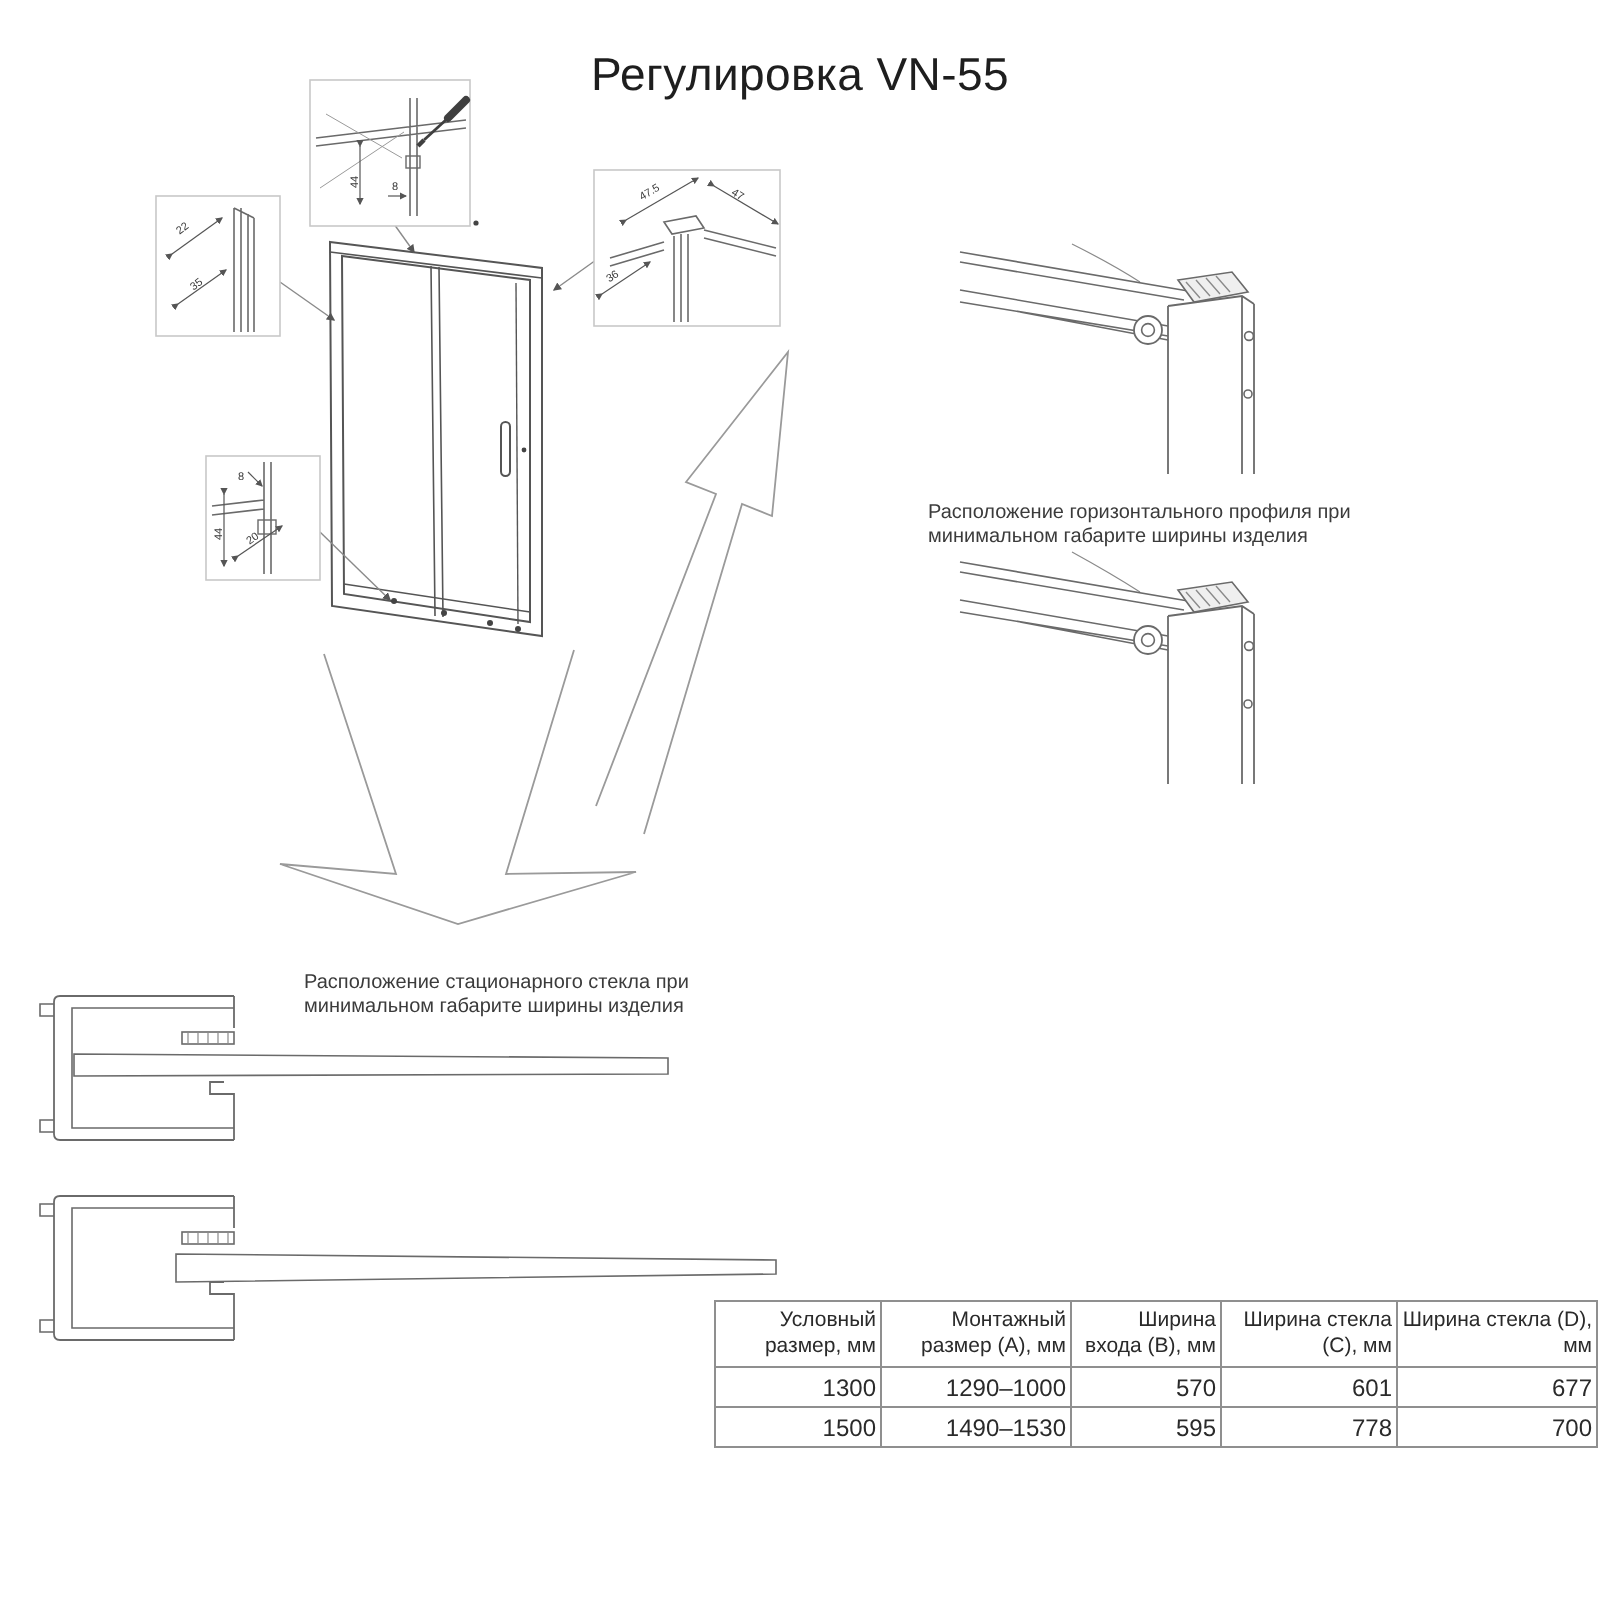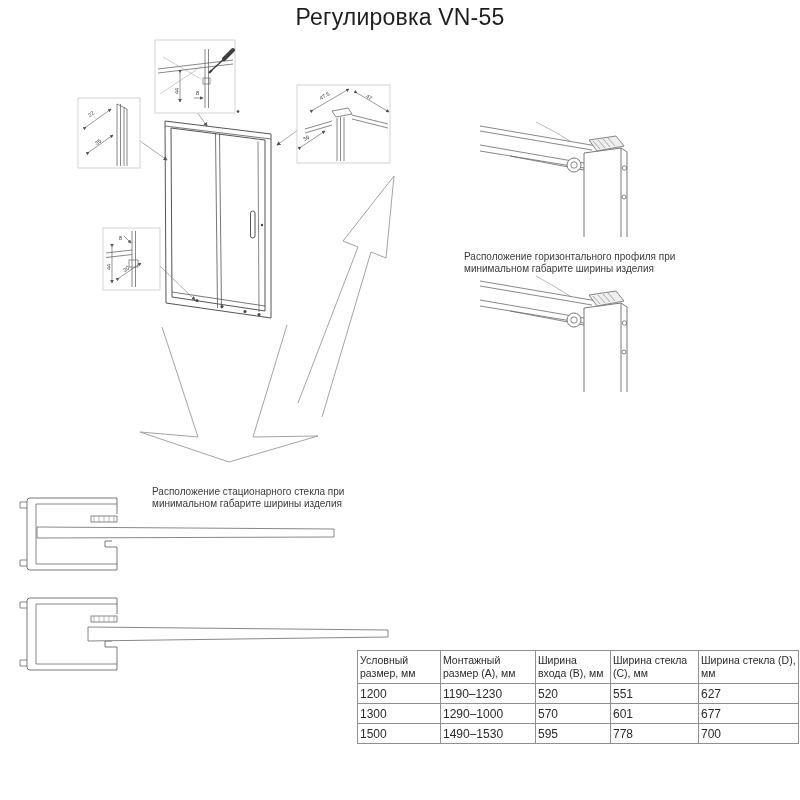--- a/index.html
+++ b/index.html
@@ -1,28 +1,28 @@
 <!DOCTYPE html>
 <html><head>
 <meta charset="utf-8">
 <style>
   html,body{margin:0;padding:0;background:#fff;}
   #page{position:relative;width:800px;height:800px;background:#fff;overflow:hidden;
         font-family:"Liberation Sans", sans-serif;color:#2f2f2f;}
   #art{position:absolute;left:0;top:0;width:800px;height:800px;}
-  .title{position:absolute;left:0;top:4px;width:800px;text-align:center;
+  .title{position:absolute;left:0;top:24px;width:800px;text-align:center;
          font-size:23px;color:#1e1e1e;letter-spacing:.2px;}
   .note{position:absolute;width:232px;font-size:10px;line-height:1.2;color:#3b3b3b;}
   .note.r1{left:464px;top:98px;}
   .note.r2{left:464px;top:251px;}
   .note.b1{left:152px;top:486px;}
   .note.b2{left:152px;top:588px;}
   table.sizes{position:absolute;left:357px;top:650px;width:441px;border-collapse:collapse;
               table-layout:fixed;background:#fff;}
-  table.sizes th,table.sizes td{border:1px solid #8f8f8f;text-align:left;vertical-align:middle;
+  table.sizes th,table.sizes td{border:1px solid #8f8f8f;text-align:right;vertical-align:middle;
               font-weight:normal;color:#2a2a2a;padding:1px 2px;}
   table.sizes th{font-size:10.5px;line-height:1.25;height:30px;}
   table.sizes td{font-size:12px;height:17px;}
   svg text{font-family:"Liberation Sans", sans-serif;fill:#3a3a3a;}
   .dim{font-size:5.5px;}
 </style>
 </head>
 <body>
 
 <div id="page">
@@ -173,27 +173,20 @@
       <tr>
         <th>Условный размер, мм</th>
         <th>Монтажный размер (A), мм</th>
         <th>Ширина входа (B), мм</th>
         <th>Ширина стекла (C), мм</th>
         <th>Ширина стекла (D), мм</th>
       </tr>
     </thead>
     <tbody>
       <tr>
-        <td>1200</td>
-        <td>1190–1230</td>
-        <td>520</td>
-        <td>551</td>
-        <td>627</td>
-      </tr>
-      <tr>
         <td>1300</td>
         <td>1290–1000</td>
         <td>570</td>
         <td>601</td>
         <td>677</td>
       </tr>
       <tr>
         <td>1500</td>
         <td>1490–1530</td>
         <td>595</td>

